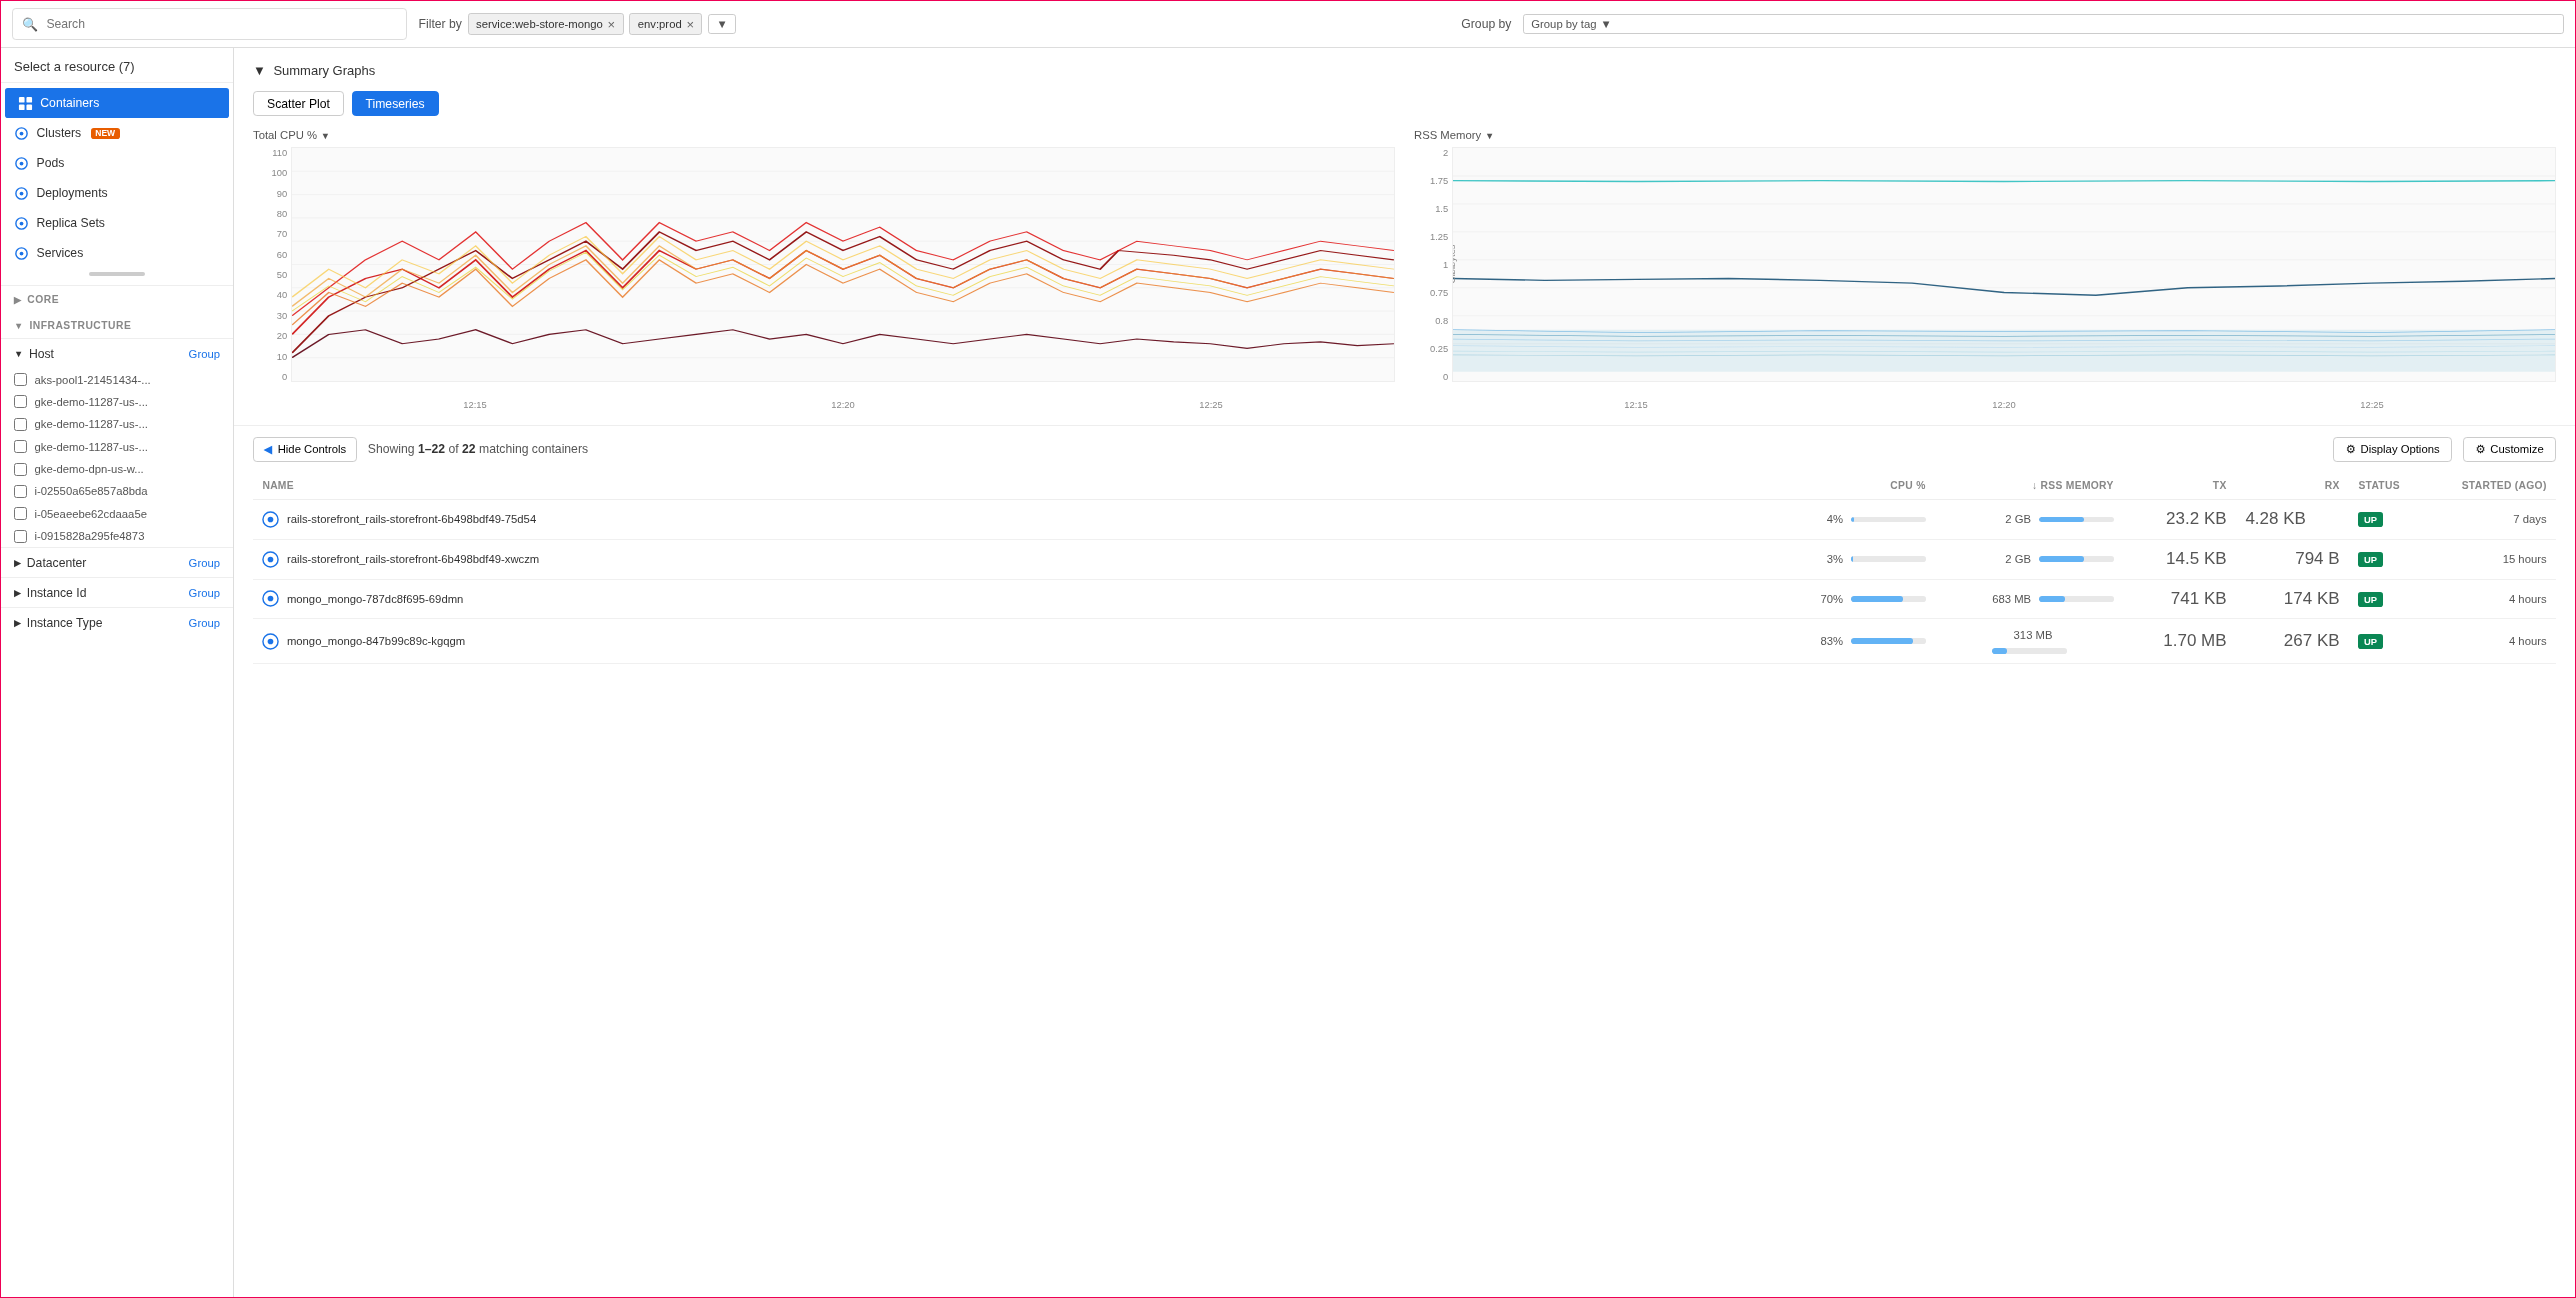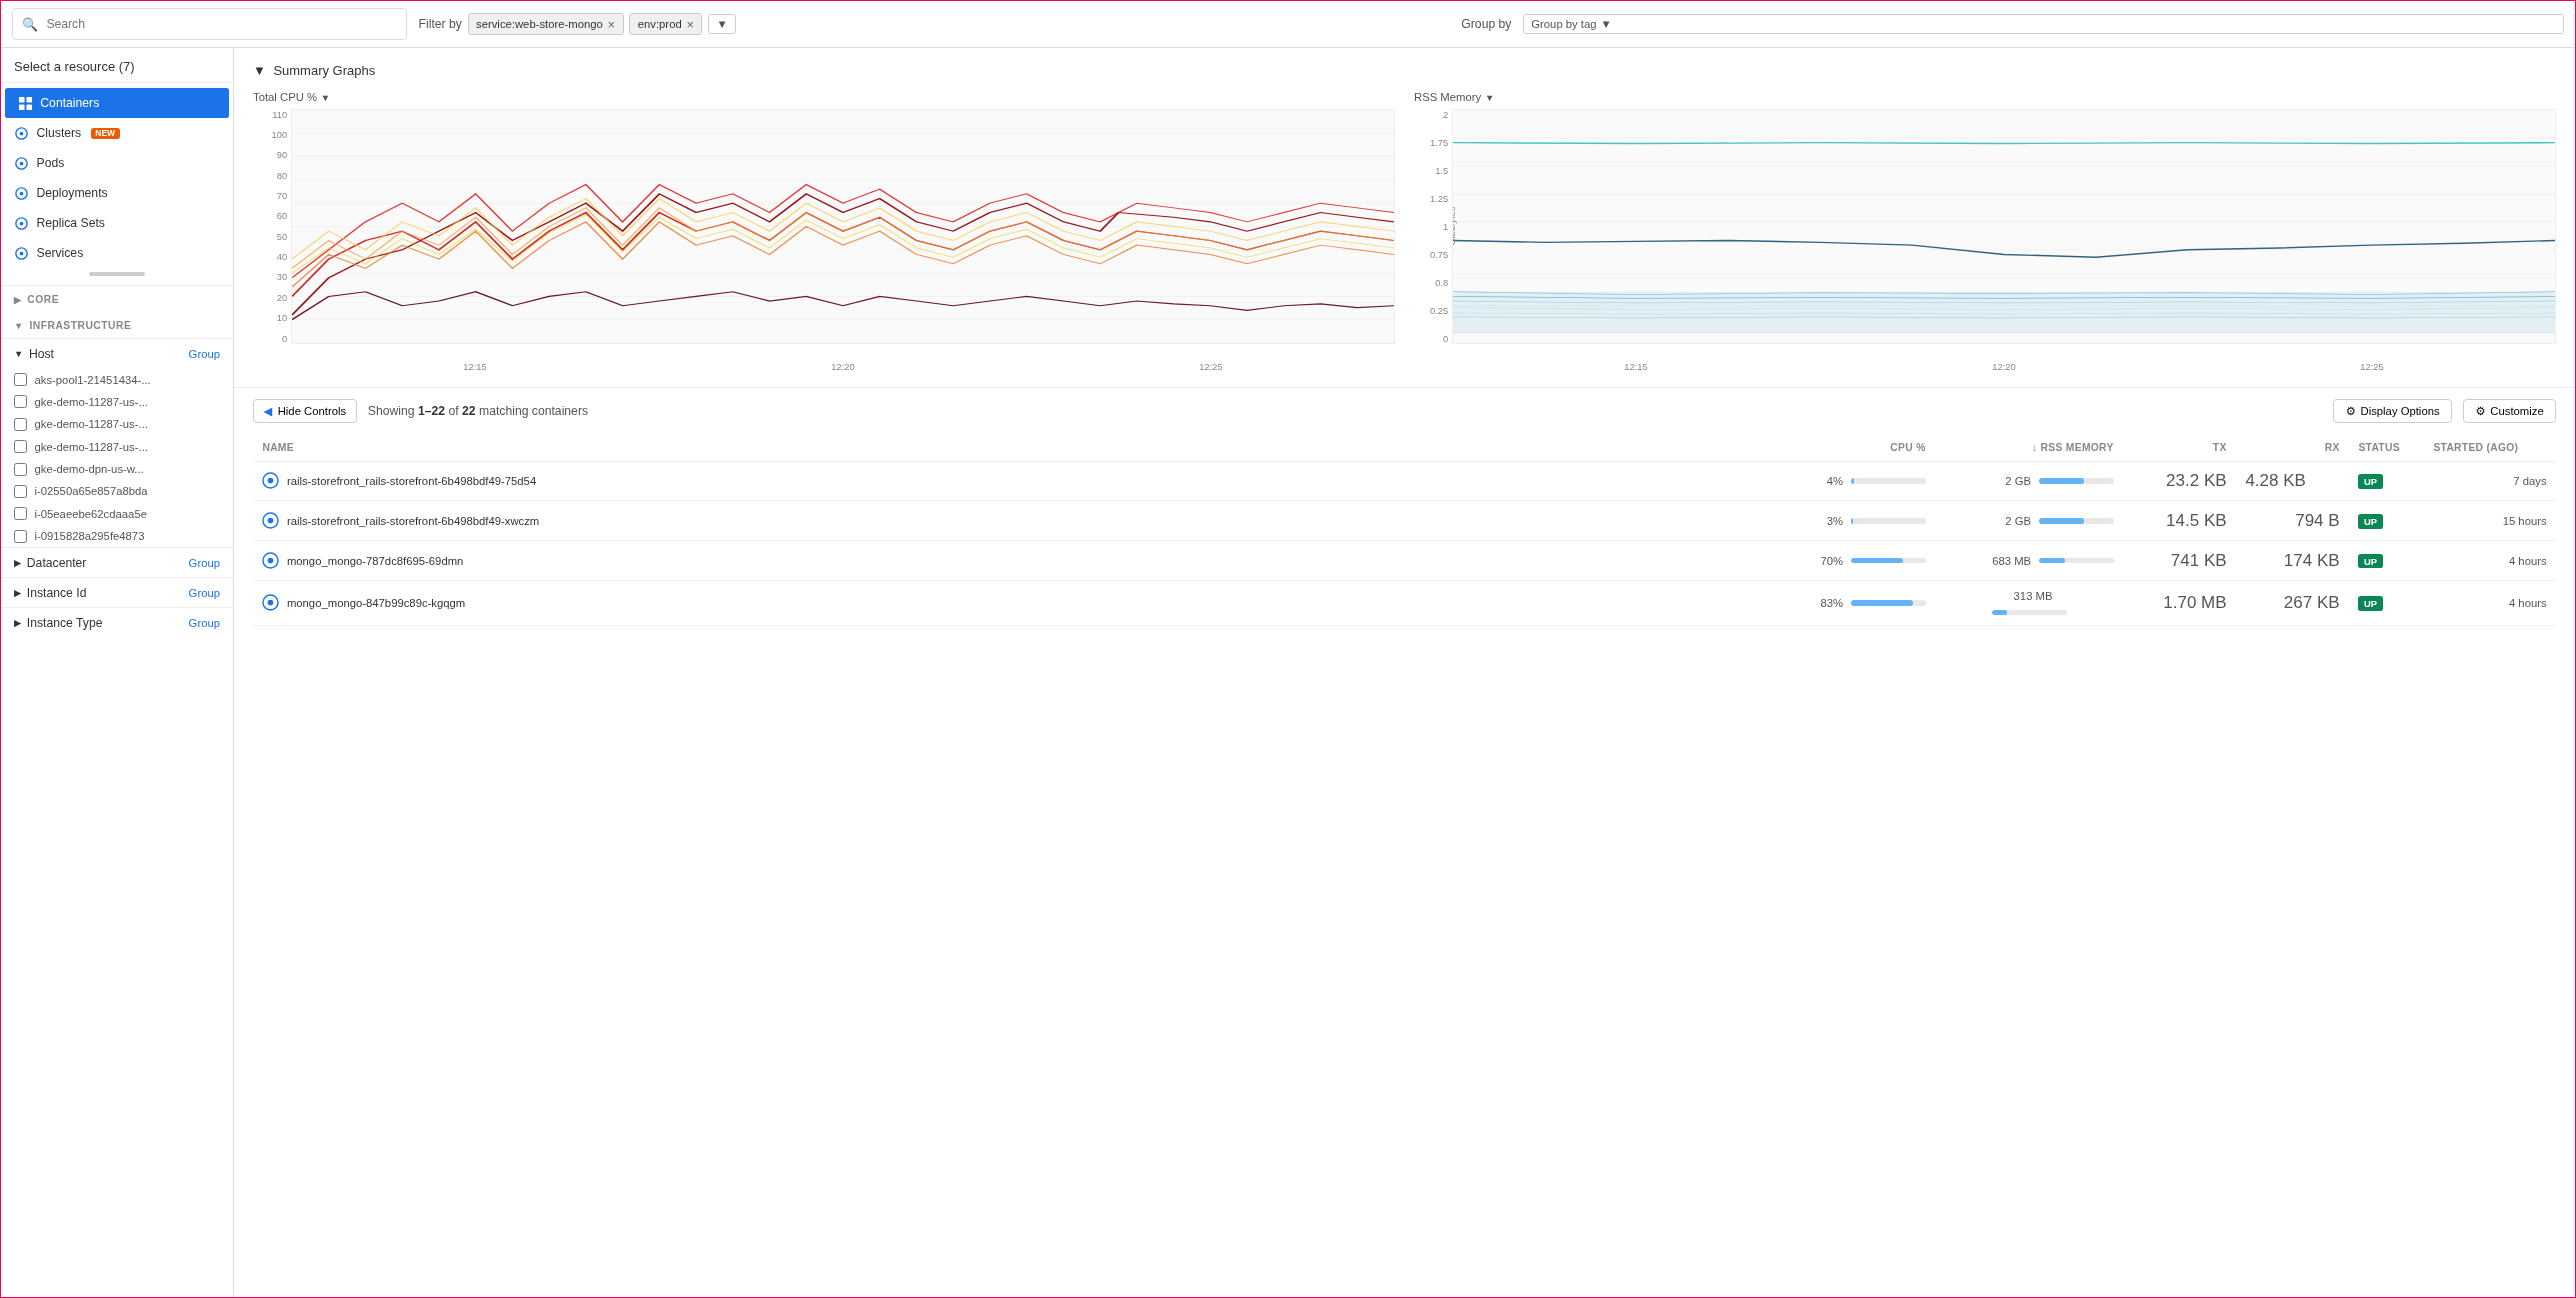--- a/index.html
+++ b/index.html
@@ -267,20 +267,24 @@
       </div>
     </div>
 
     <div class="content">
 
       <div class="summary-section">
         <div class="summary-header">
           <span>▼</span>
           <span>Summary Graphs</span>
         </div>
+        <div class="chart-controls">
+          <button class="chart-btn">Scatter Plot</button>
+          <button class="chart-btn active">Timeseries</button>
+        </div>
 
         <div class="charts-row">
 
           <div class="chart-container">
             <div class="chart-label">
               <span>Total CPU %</span>
               <span class="dropdown-arrow">▼</span>
             </div>
             <div class="chart-wrapper">
               <div class="chart-y-axis">
@@ -418,21 +422,21 @@
               </th>
               <th style="text-align:right; width:113px;">
                 <span>TX</span>
               </th>
               <th style="text-align:right; width:113px;">
                 <span>RX</span>
               </th>
               <th style="width:75px;">
                 <span>STATUS</span>
               </th>
-              <th style="text-align:left; width:132px;">
+              <th style="text-align:right; width:132px;">
                 <span>STARTED (AGO)</span>
               </th>
             </tr>
           </thead>
           <tbody id="table-body">
           <tr>
     <td>
       <div class="container-name">
         <svg class="container-icon" viewBox="0 0 18 18">
           <circle cx="9" cy="9" r="8" fill="none" stroke="#1a73e8" stroke-width="1.5"></circle>

